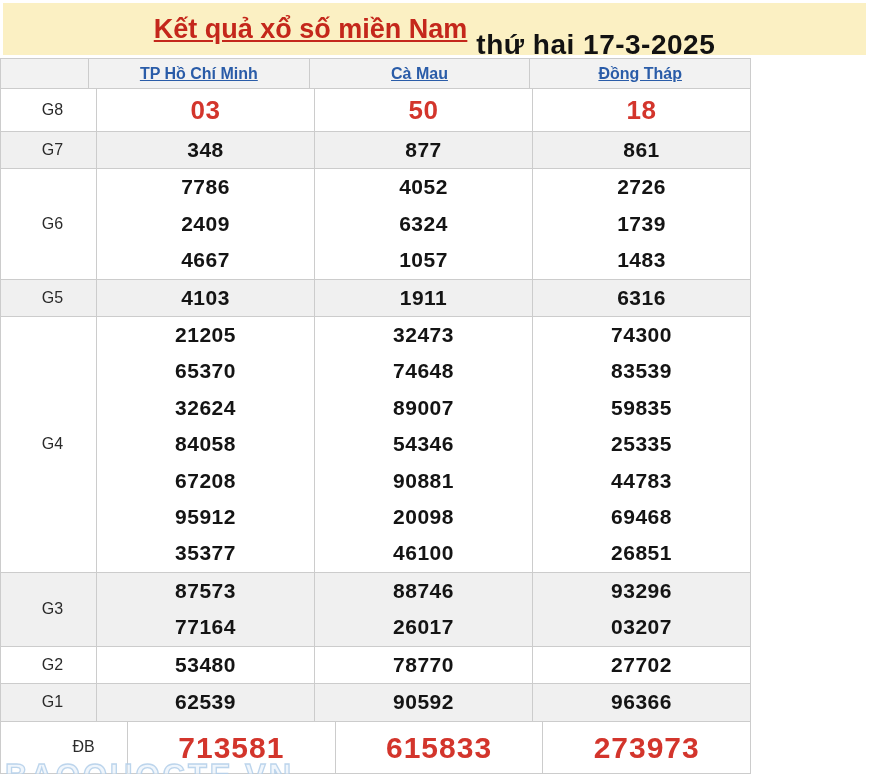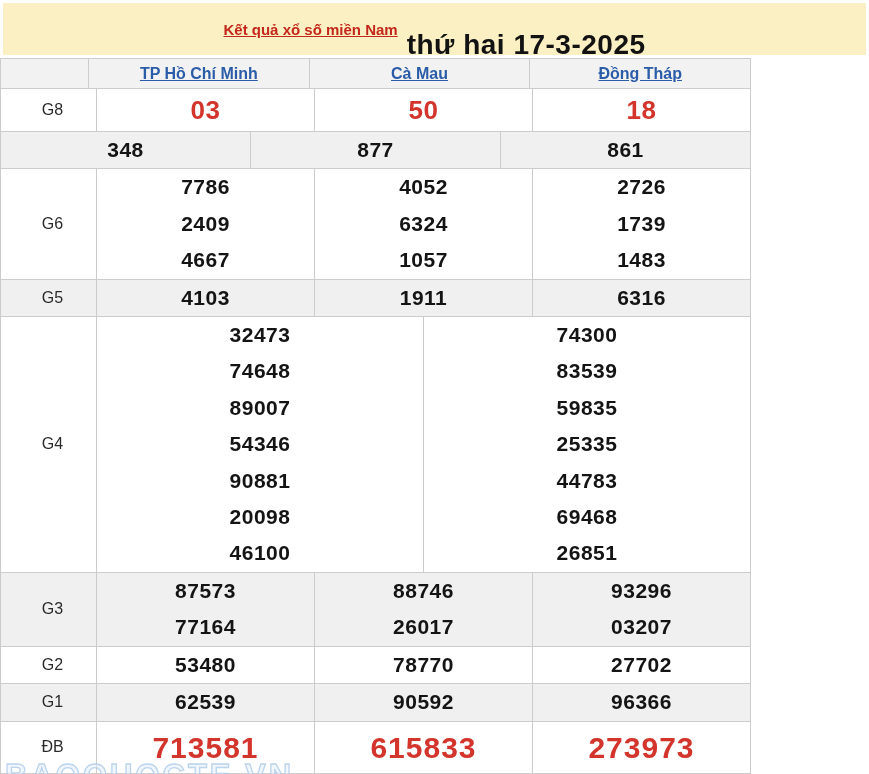--- a/index.html
+++ b/index.html
@@ -23,21 +23,21 @@
   .banner {
     margin: 3px 3px 3px 3px;
     height: 52px;
     background: var(--banner-bg);
     display: flex;
     align-items: center;
     justify-content: center;
     gap: 9px;
   }
   .title-link {
-    font-size: 15px;
+    font-size: 27px;
     font-weight: bold;
     color: var(--title-red);
     text-decoration: underline;
     cursor: pointer;
   }
   .title-date {
     font-size: 28px;
     font-weight: bold;
     color: #121212;
     letter-spacing: 0.5px;
@@ -72,21 +72,21 @@
     display: flex;
     align-items: center;
     justify-content: center;
   }
   .col-head:last-child { border-right: none; }
   .row {
     display: flex;
     border-bottom: 1px solid var(--border);
     background: #ffffff;
   }
-  .row:last-child { border-bottom: none; }
+  .row:last-child { border-bottom: none; padding-left: 31px; }
   .row.gray { background: var(--row-gray); }
   .label-cell {
     width: 88px;
     display: flex;
     align-items: center;
     justify-content: center;
     font-size: 16px;
     color: #2b2b2b;
     border-right: 1px solid var(--border);
     margin-left: 8px;
@@ -153,20 +153,21 @@
           <div class="num">03</div>
         </div>
         <div class="value-cell">
           <div class="num">50</div>
         </div>
         <div class="value-cell">
           <div class="num">18</div>
         </div>
       </div>
       <div class="row gray">
+        <div class="label-cell">G7</div>
         <div class="value-cell">
           <div class="num">348</div>
         </div>
         <div class="value-cell">
           <div class="num">877</div>
         </div>
         <div class="value-cell">
           <div class="num">861</div>
         </div>
       </div>
@@ -195,20 +196,29 @@
         </div>
         <div class="value-cell">
           <div class="num">1911</div>
         </div>
         <div class="value-cell">
           <div class="num">6316</div>
         </div>
       </div>
       <div class="row ">
         <div class="label-cell">G4</div>
+        <div class="value-cell">
+          <div class="num">21205</div>
+          <div class="num">65370</div>
+          <div class="num">32624</div>
+          <div class="num">84058</div>
+          <div class="num">67208</div>
+          <div class="num">95912</div>
+          <div class="num">35377</div>
+        </div>
         <div class="value-cell">
           <div class="num">32473</div>
           <div class="num">74648</div>
           <div class="num">89007</div>
           <div class="num">54346</div>
           <div class="num">90881</div>
           <div class="num">20098</div>
           <div class="num">46100</div>
         </div>
         <div class="value-cell">

